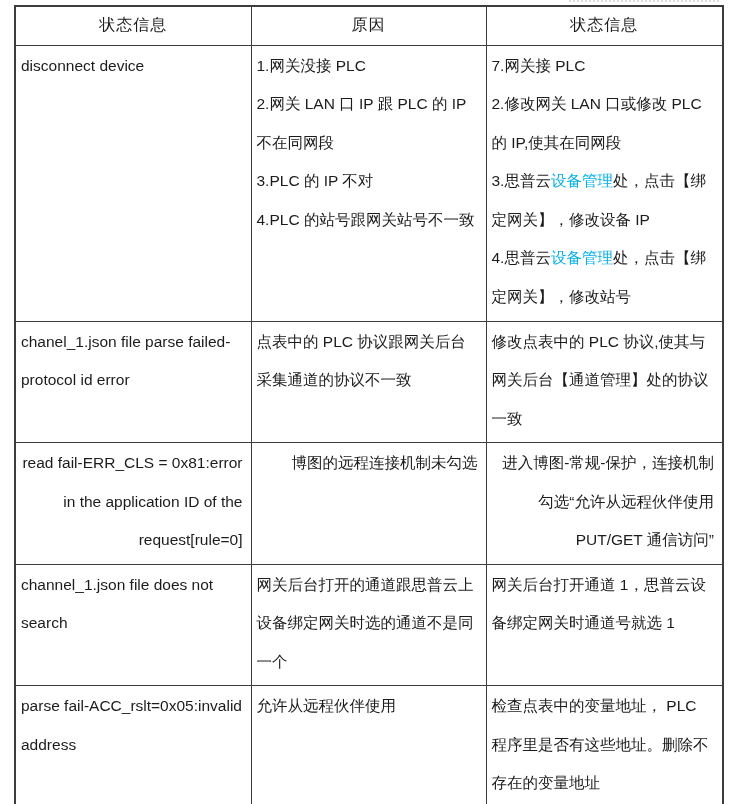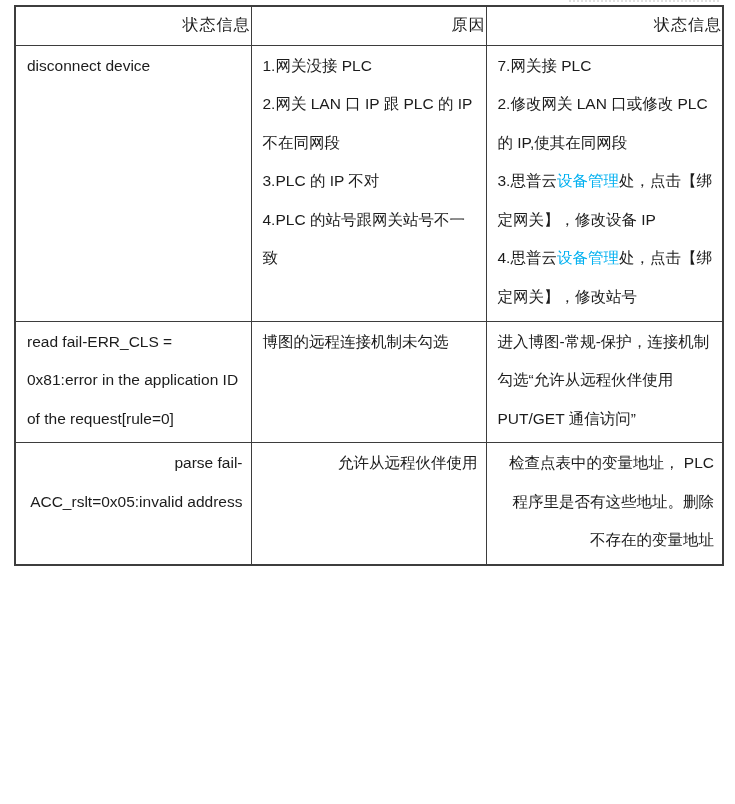--- a/index.html
+++ b/index.html
@@ -32,29 +32,29 @@
     border: 1.5px solid #3d3d3d;
     font-weight: normal;
   }
   col.c1 { width: 236px; }
   col.c2 { width: 235px; }
   col.c3 { width: 237px; }
 
   thead tr { height: 39px; }
   th {
     font-size: 16px;
-    text-align: right;
+    text-align: center;
     vertical-align: middle;
     letter-spacing: 1px;
   }
   tbody td {
     vertical-align: top;
     font-size: 15.5px;
     line-height: 38.5px;
-    padding: 1px 8px 4px 11px;
+    padding: 1px 8px 4px 5px;
     white-space: pre-wrap;
     word-break: break-word;
   }
   tbody tr:nth-child(1) { height: 276px; }
   tbody tr:nth-child(2) { height: 117px; }
   tbody tr:nth-child(3) { height: 118px; text-align: right; }
   tbody tr:nth-child(4) { height: 117px; }
   tbody tr:nth-child(5) { height: 115px; }
 </style>
 </head>
@@ -82,23 +82,33 @@
           <td><span>1.网关没接 PLC
 2.网关 LAN 口 IP 跟 PLC 的 IP 不在同网段
 3.PLC 的 IP 不对
 4.PLC 的站号跟网关站号不一致</span></td>
           <td><span>7.网关接 PLC
 2.修改网关 LAN 口或修改 PLC 的 IP,使其在同网段
 3.思普云</span><span style="color: rgb(0, 176, 240);">设备管理</span><span>处，点击【绑定网关】，修改设备 IP
 4.思普云</span><span style="color: rgb(0, 176, 240);">设备管理</span><span>处，点击【绑定网关】，修改站号</span></td>
         </tr>
         <tr>
+          <td><span>chanel_1.json file parse failed-protocol id error</span></td>
+          <td><span>点表中的 PLC 协议跟网关后台采集通道的协议不一致</span></td>
+          <td><span>修改点表中的 PLC 协议,使其与网关后台【通道管理】处的协议一致</span></td>
+        </tr>
+        <tr>
           <td><span>read fail-ERR_CLS = 0x81:error in the application ID of the request[rule=0]</span></td>
           <td><span>博图的远程连接机制未勾选</span></td>
           <td><span>进入博图-常规-保护，连接机制勾选“允许从远程伙伴使用 PUT/GET 通信访问”</span></td>
+        </tr>
+        <tr>
+          <td><span>channel_1.json file does not search</span></td>
+          <td><span>网关后台打开的通道跟思普云上设备绑定网关时选的通道不是同一个</span></td>
+          <td><span>网关后台打开通道 1，思普云设备绑定网关时通道号就选 1</span></td>
         </tr>
         <tr>
           <td><span>parse fail-ACC_rslt=0x05:invalid address</span></td>
           <td><span>允许从远程伙伴使用</span></td>
           <td><span>检查点表中的变量地址， PLC 程序里是否有这些地址。删除不存在的变量地址</span></td>
         </tr>
       </tbody>
   </table>
 </div>
 

